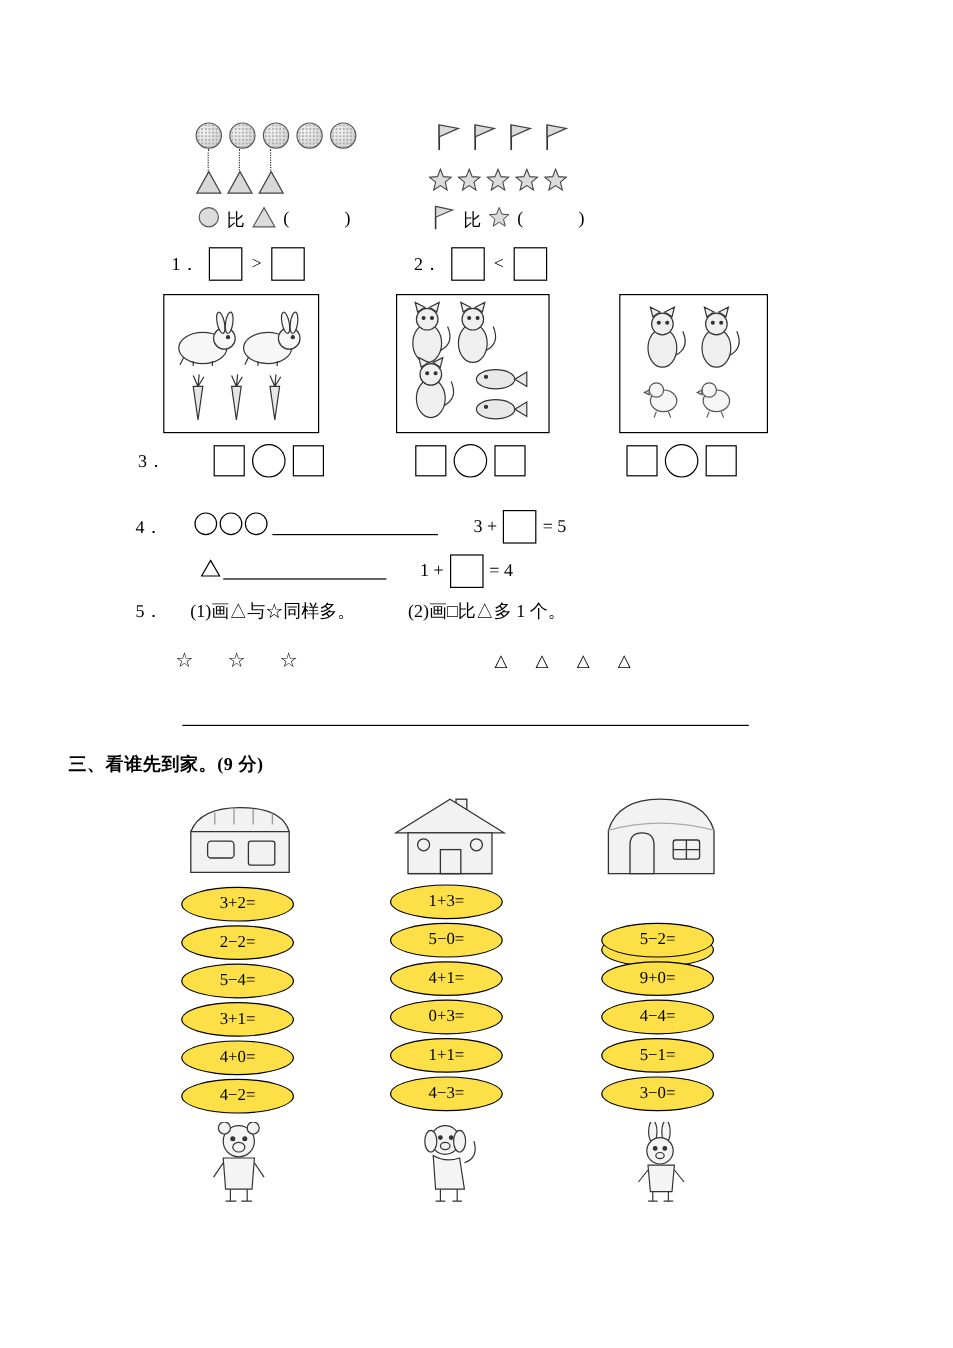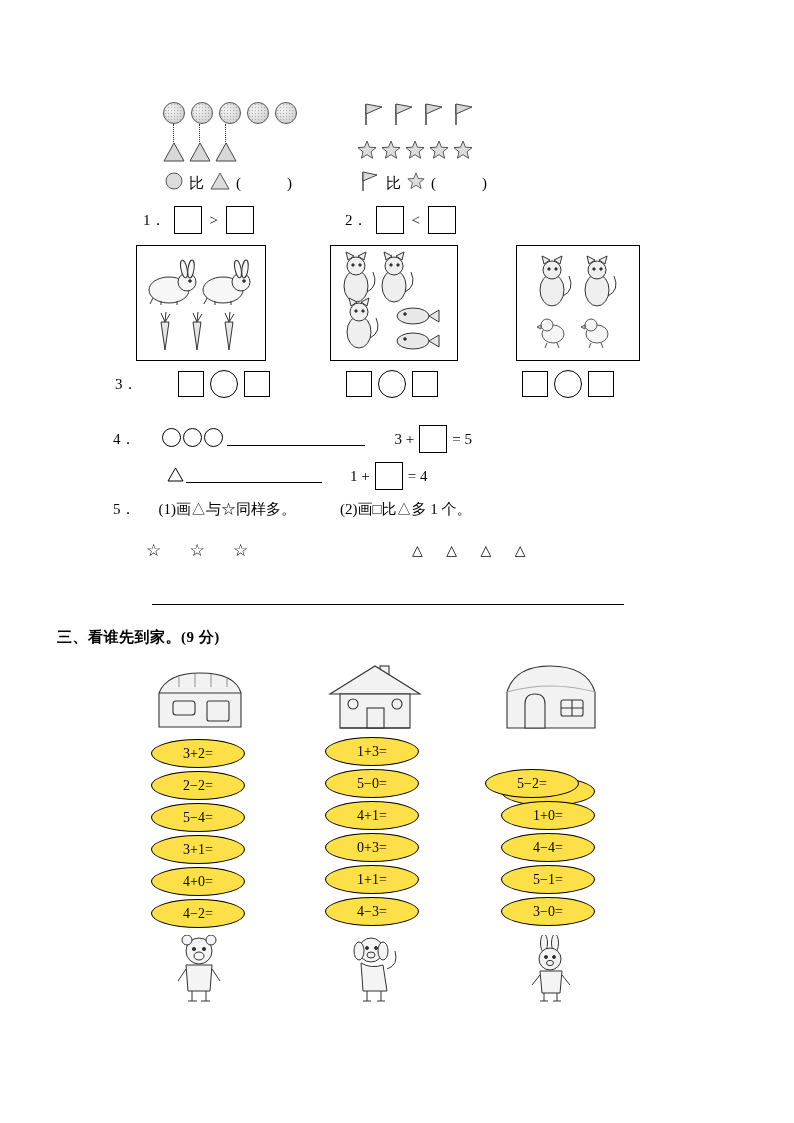--- a/index.html
+++ b/index.html
@@ -480,22 +480,22 @@
   <div class="ellipse" style="left:151px; top:899px;text-align:center;">4−2=</div>
 
   <div class="ellipse" style="left:325px; top:737px;">1+3=</div>
   <div class="ellipse" style="left:325px; top:769px;">5−0=</div>
   <div class="ellipse" style="left:325px; top:801px;">4+1=</div>
   <div class="ellipse" style="left:325px; top:833px;">0+3=</div>
   <div class="ellipse" style="left:325px; top:865px;">1+1=</div>
   <div class="ellipse" style="left:325px; top:897px;">4−3=</div>
 
   <div class="ellipse" style="left:501px; top:737px;margin-top:40px;">5−5=</div>
-  <div class="ellipse" style="left:485px; top:769px;">5−2=</div>
-  <div class="ellipse" style="left:501px; top:801px;">1+0=</div>
+  <div class="ellipse" style="left:501px; top:769px;">5−2=</div>
+  <div class="ellipse" style="left:501px; top:801px;">9+0=</div>
   <div class="ellipse" style="left:501px; top:833px;">4−4=</div>
   <div class="ellipse" style="left:501px; top:865px;">5−1=</div>
   <div class="ellipse" style="left:501px; top:897px;">3−0=</div>
 
   <div class="abs" style="left:168px; top:935px;">
     <svg width="62" height="68" viewBox="0 0 62 68">
       <g stroke="#333" stroke-width="1" fill="#f4f4f4">
         <circle cx="31" cy="16" r="13"></circle>
         <circle cx="19" cy="5" r="5"></circle>
           <circle cx="43" cy="5" r="5"></circle>

